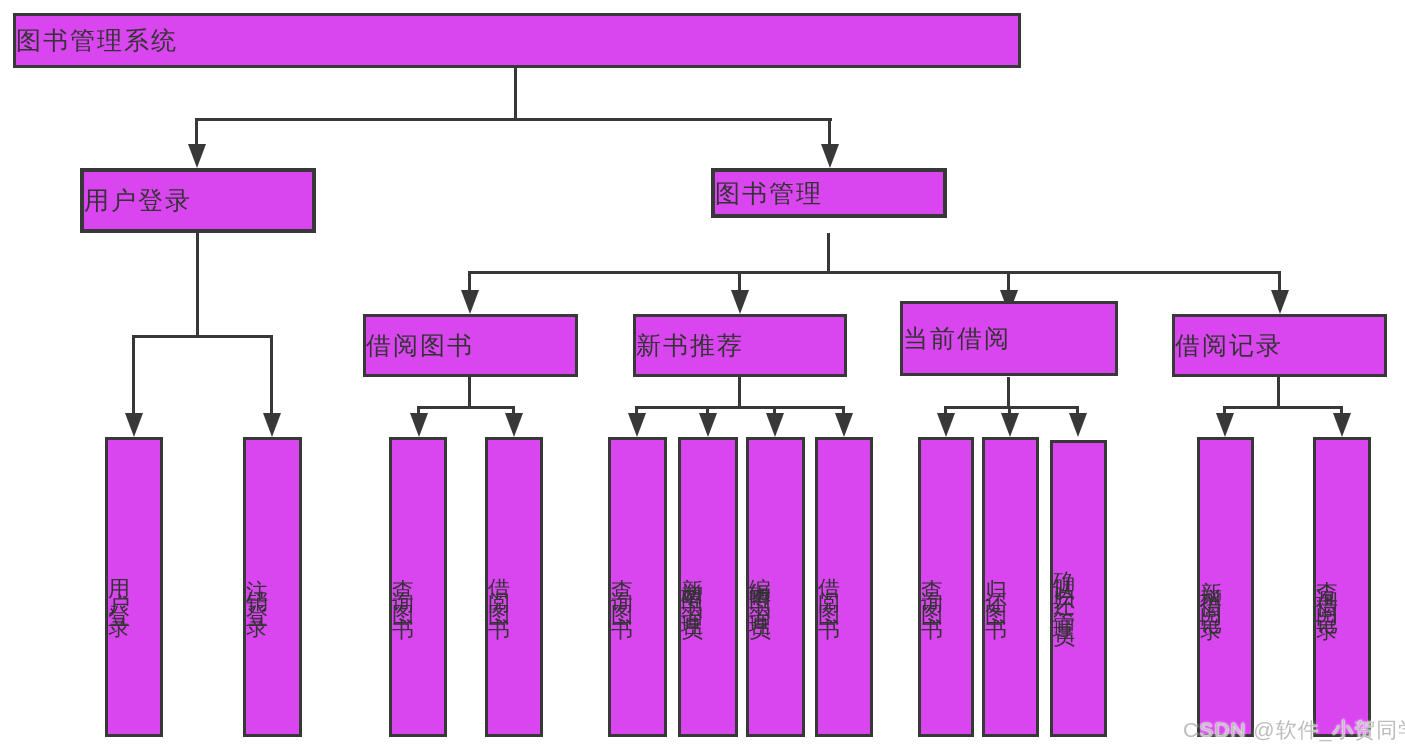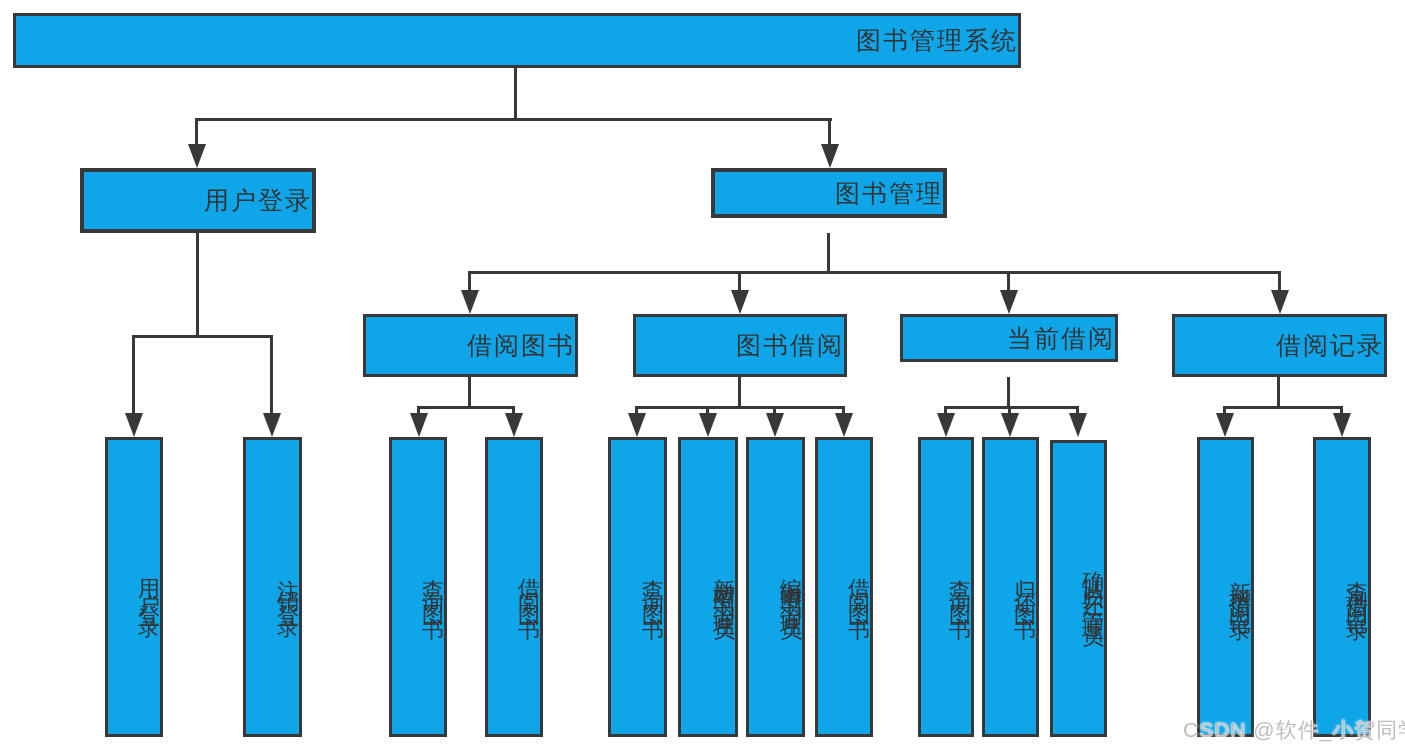--- a/index.html
+++ b/index.html
@@ -7,22 +7,22 @@
     --text:#333333;
     --watermark:#bdbdbd;
     --background:#ffffff;
   }
   *{margin:0;padding:0;box-sizing:border-box;}
   html,body{background:var(--background);}
   body{font-family:"Liberation Sans","DejaVu Sans",sans-serif;}
   .canvas{position:relative;width:1405px;height:747px;background:var(--background);overflow:hidden;}
 
   
-  .box{position:absolute;border:3px solid var(--line);background:#0ea5e9;
-       display:flex;align-items:center;justify-content:flex-end;color:var(--text);}
+  .box{position:absolute;border:3px solid var(--line);background:#d946ef;
+       display:flex;align-items:center;justify-content:flex-start;color:var(--text);}
   .box.lvl2{border-width:4px;}
   .label{font-size:25px;letter-spacing:2px;white-space:nowrap;}
   .box.leaf .label{
     writing-mode:vertical-rl;
     text-orientation:mixed;
     font-size:22px;
     letter-spacing:13px;
     line-height:1;
   }
   .box.leaf .label.ls-md{letter-spacing:8px;}
@@ -77,23 +77,23 @@
   <div class="ah" style="left:731px;top:290px"></div>
   <div class="vl" style="left:1007px;top:274px;height:18px"></div>
   <div class="ah" style="left:1000px;top:290px"></div>
   <div class="vl" style="left:1278px;top:274px;height:18px"></div>
   <div class="ah" style="left:1271px;top:290px"></div>
 
   <div class="box" style="left:363px;top:314px;width:215px;height:63px">
     <span class="label">借阅图书</span>
   </div>
   <div class="box" style="left:633px;top:314px;width:214px;height:63px">
-    <span class="label">图书借阅</span>
+    <span class="label">新书推荐</span>
   </div>
-  <div class="box" style="left:900px;top:314px;width:218px;height:48px">
+  <div class="box" style="left:900px;top:301px;width:218px;height:75px">
     <span class="label">当前借阅</span>
   </div>
   <div class="box" style="left:1172px;top:314px;width:215px;height:63px">
     <span class="label">借阅记录</span>
   </div>
 
   <div class="vl" style="left:468px;top:377px;height:32px"></div>
   <div class="hl" style="left:417px;top:406px;width:98px"></div>
   <div class="vl" style="left:417px;top:409px;height:6px"></div>
   <div class="ah" style="left:410px;top:413px"></div>

